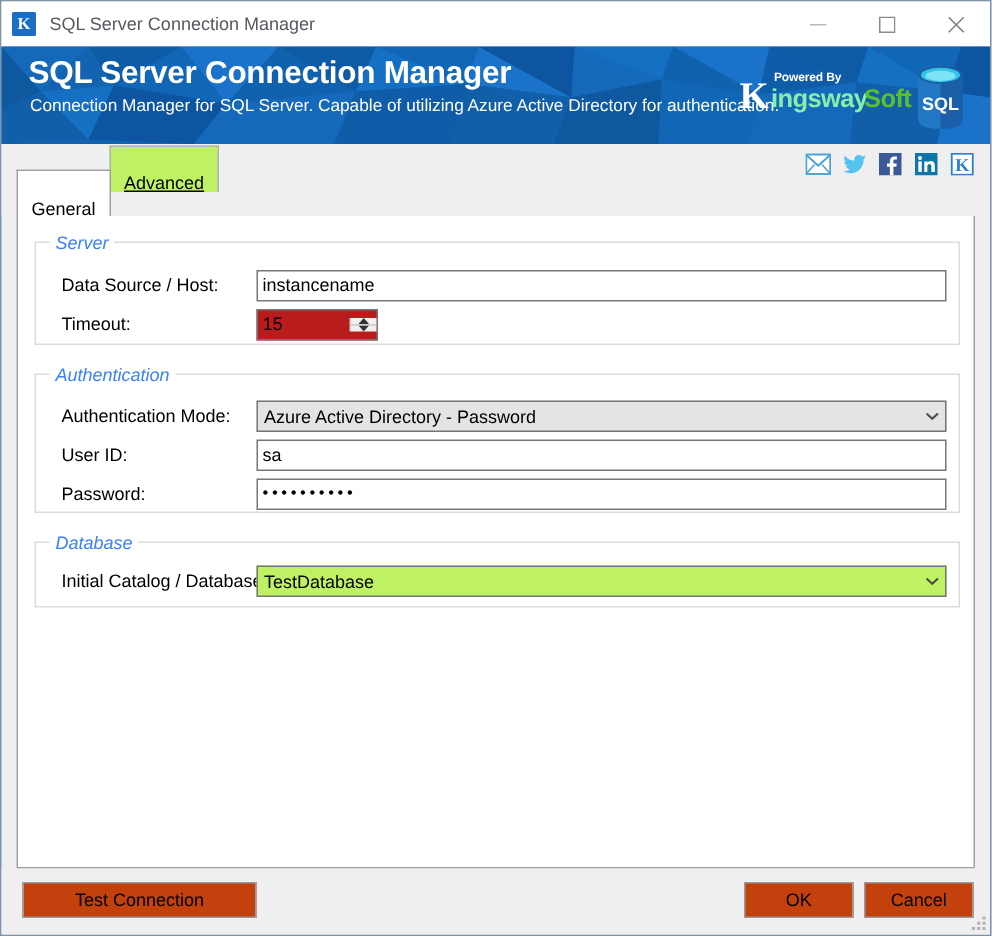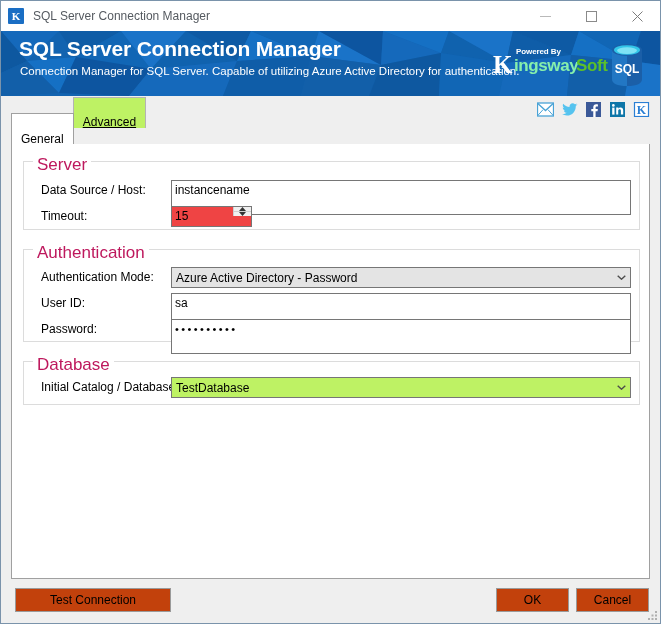--- a/index.html
+++ b/index.html
@@ -237,55 +237,56 @@
     position: absolute;
     border: 1px solid #dcdcdc;
     box-sizing: border-box;
   }
   .groupbox > .gb-title {
     position: absolute;
     top: -7px;
     left: 9px;
     background: #ffffff;
     padding: 0 4px;
-    font-size: 17px;
-    color: #be185d;
-    white-space: nowrap;
+    font-size: 12px;
+    color: #3b82f6;
+    white-space: nowrap;
+    font-style: italic;
   }
   .fieldlabel {
     position: absolute;
     font-size: 12px;
     color: #000;
     white-space: nowrap;
     line-height: 21px;
   }
 
   .textbox {
     position: absolute;
     box-sizing: border-box;
     border: 1px solid #767676;
     background: #ffffff;
-    height: 35px;
+    height: 21px;
     line-height: 19px;
     font-size: 12px;
     padding-left: 3px;
     color: #000;
     font-family: "Liberation Sans", sans-serif;
     white-space: nowrap;
     overflow: hidden;
   }
 
   .spinbox {
     position: absolute;
     box-sizing: border-box;
     border: 1px solid #767676;
-    background: #ef4444;
+    background: #b91c1c;
     height: 21px;
     display: flex;
-    align-items: flex-start;
+    align-items: center;
   }
   .spinbox .sp-val {
     flex: 1 1 auto;
     line-height: 19px;
     font-size: 12px;
     padding-left: 3px;
   }
   .spinbox .sp-btns {
     width: 17px;
     flex: 0 0 auto;

